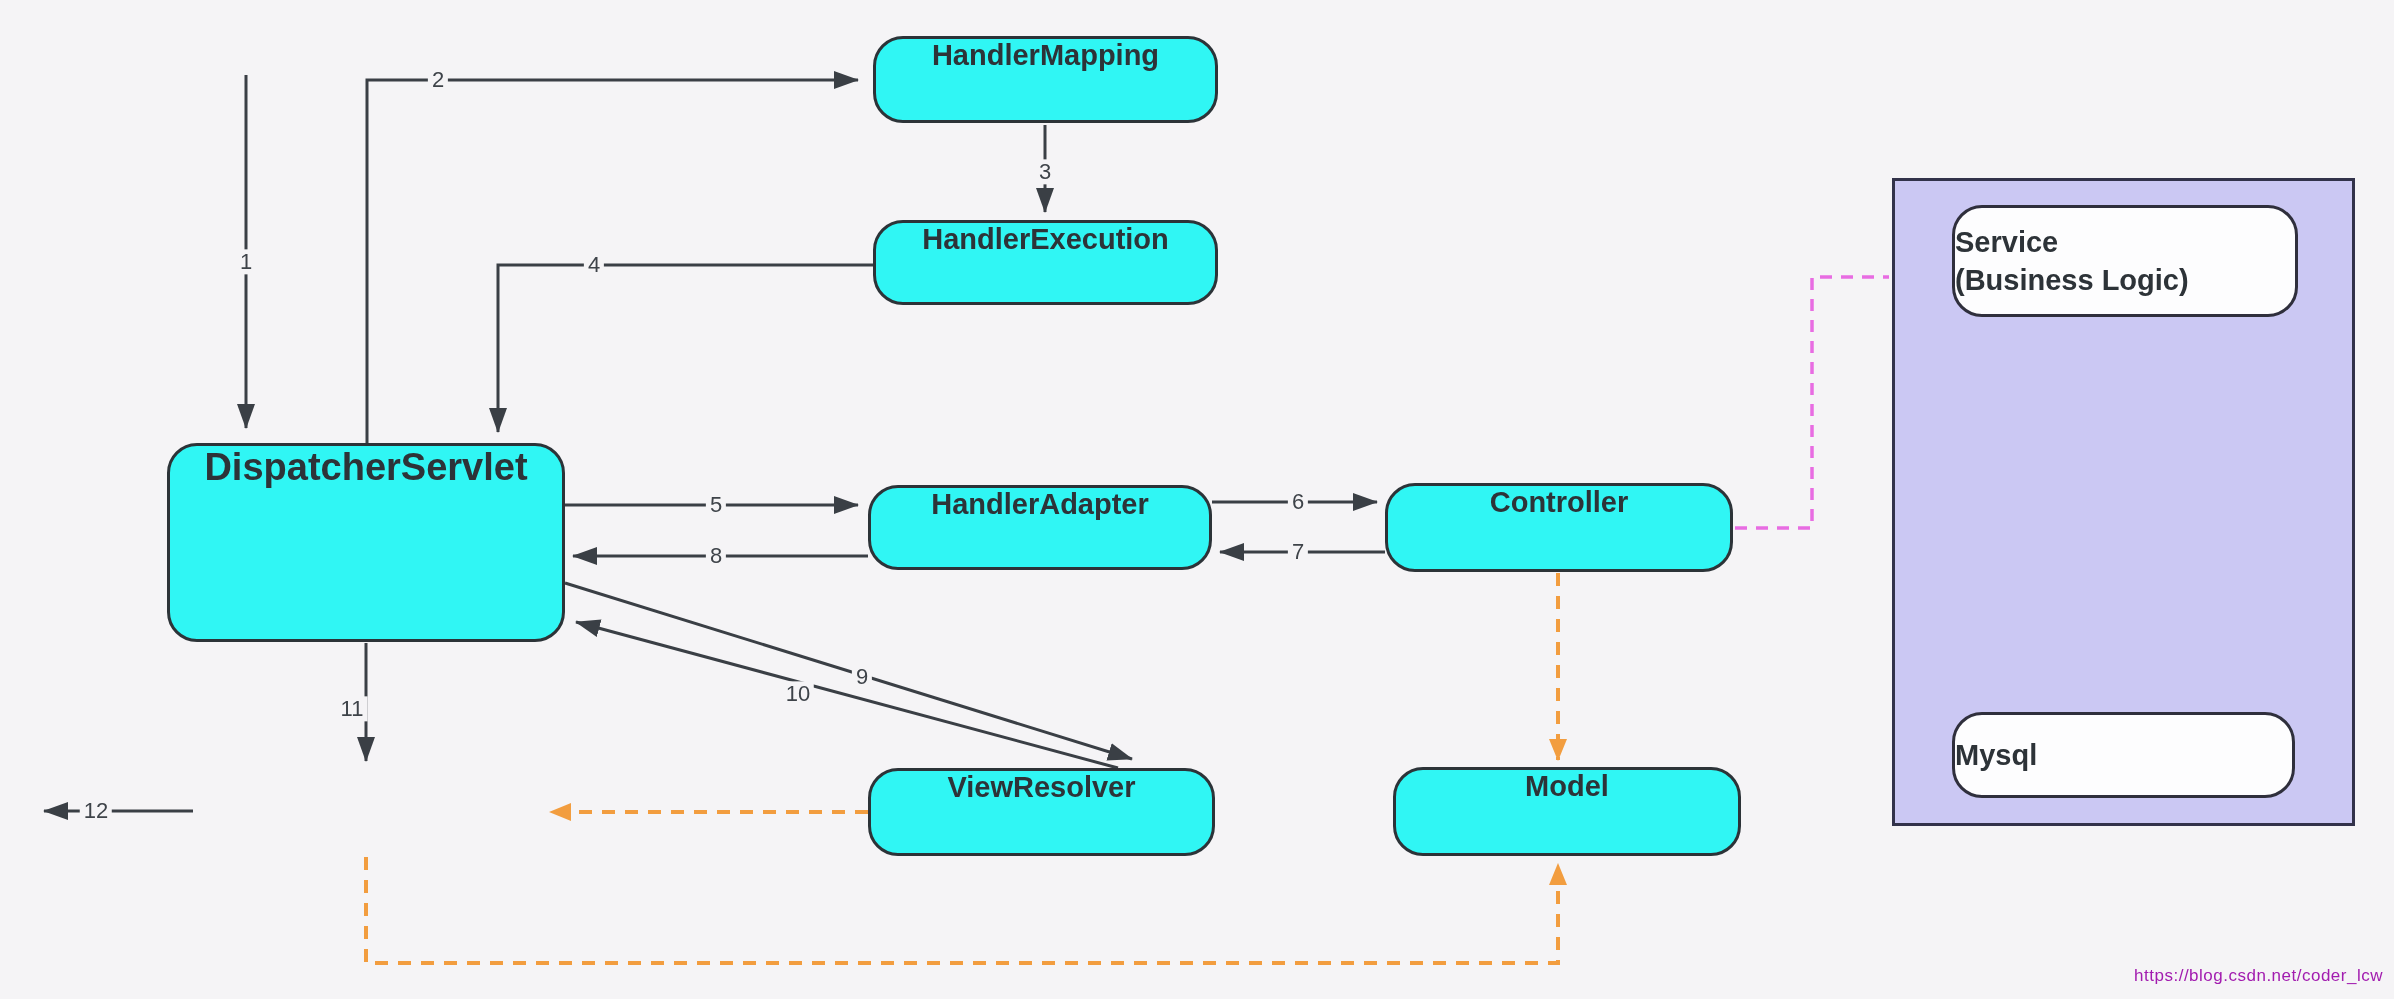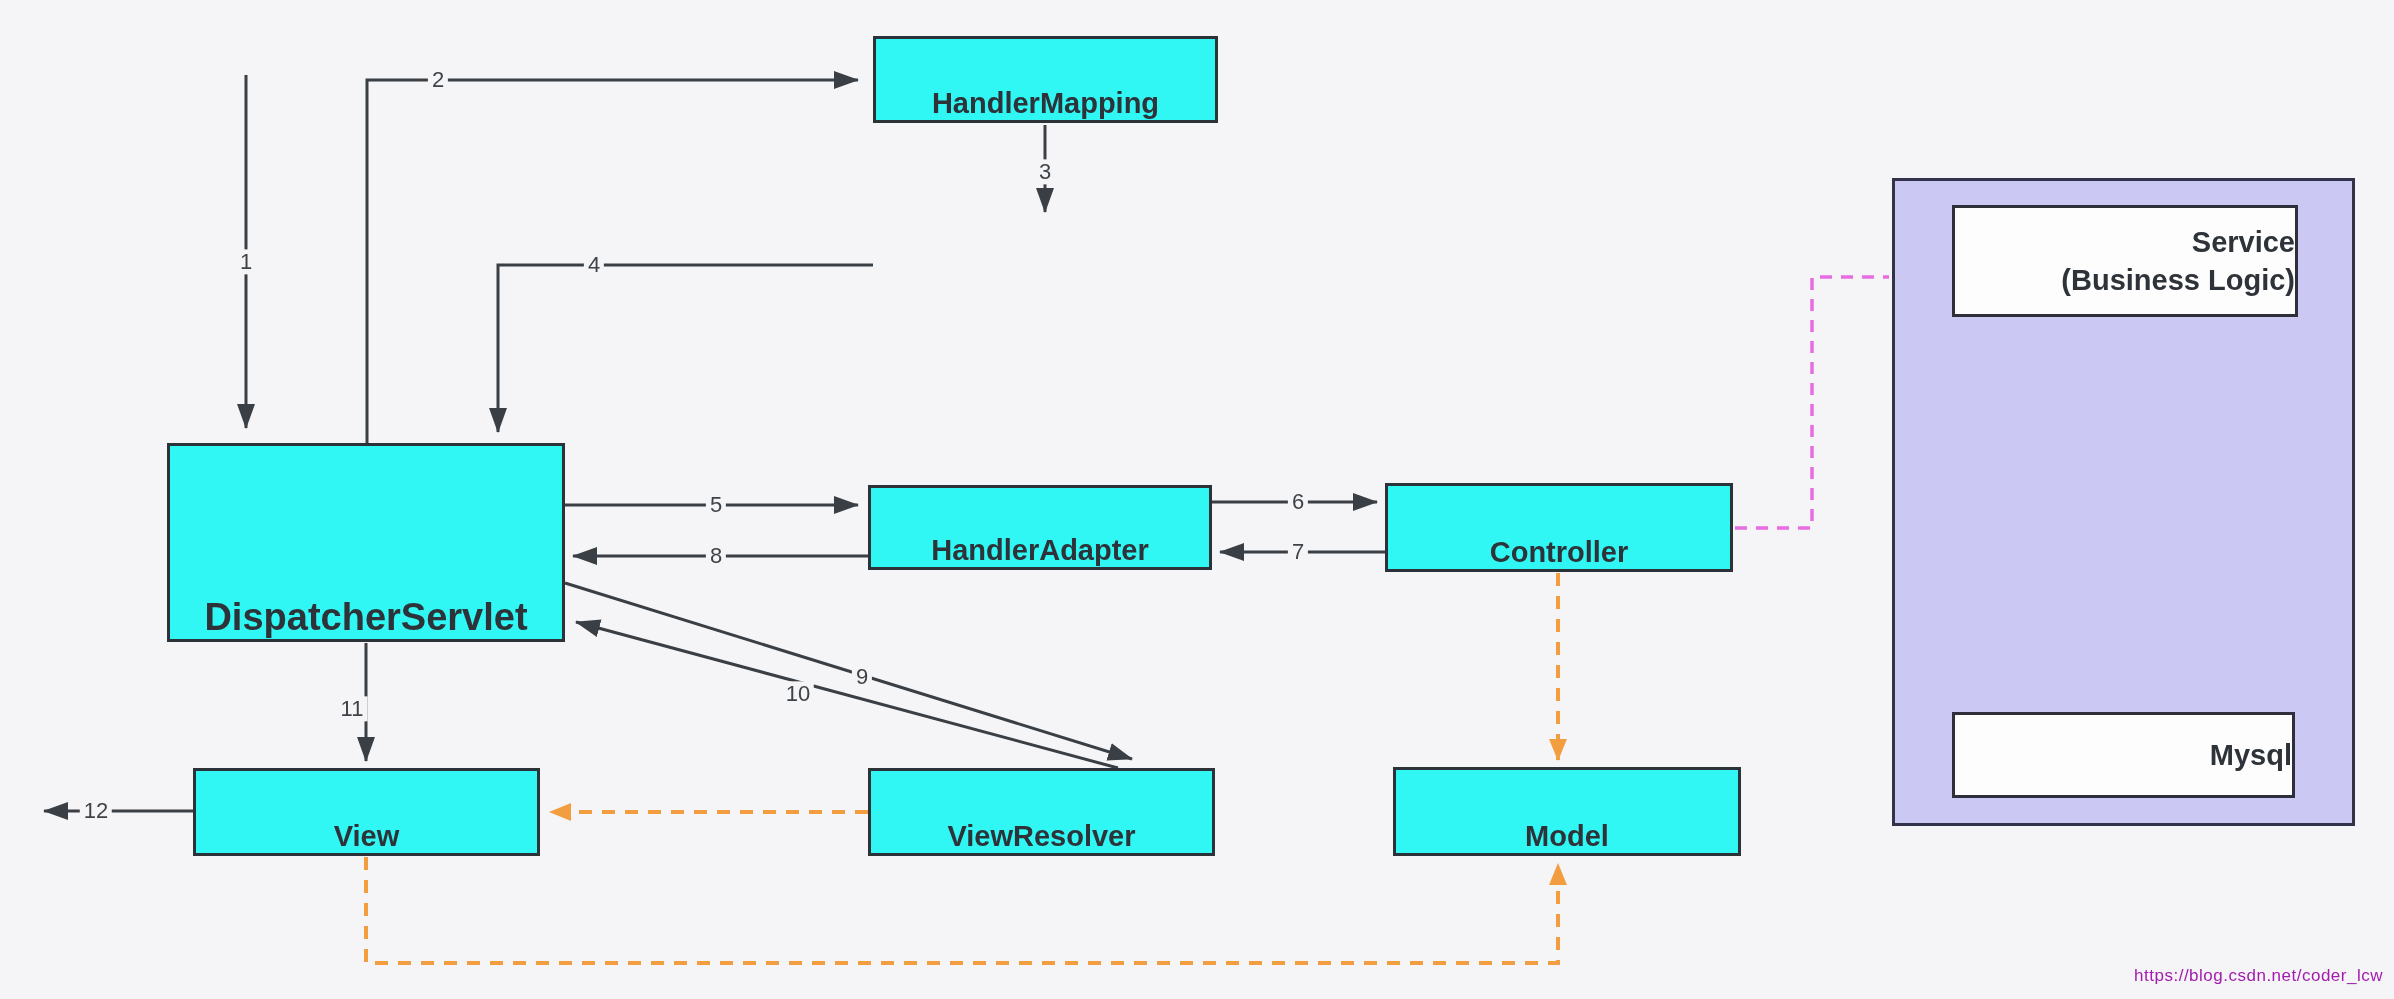--- a/index.html
+++ b/index.html
@@ -5,22 +5,22 @@
   html,body { margin:0; padding:0; }
   body {
     width:2394px; height:999px; position:relative; overflow:hidden;
     background:#f5f4f6;
     font-family:"Liberation Sans", sans-serif;
   }
   #canvas { position:absolute; inset:0; width:2394px; height:999px; }
   svg.connectors { position:absolute; left:0; top:0; }
   .node {
     position:absolute; box-sizing:border-box;
-    display:flex; align-items:flex-end; justify-content:center;
-    text-align:center; font-weight:bold; color:#2d3338;
+    display:flex; align-items:flex-start; justify-content:center;
+    text-align:center; font-weight:bold; color:#2d3338;border-radius:30px;
   }
   .cyan { background:#30f6f4; border:3px solid #2c3338; font-size:29px; }
   .node.dispatcher { font-size:38px; }
   .panel { position:absolute; box-sizing:border-box; background:#cbc8f3; border:3px solid #32324a; }
   .white-box {
     background:#fdfdfe; border:3px solid #2f2f3c;
     font-size:29px; line-height:1.32; flex-direction:column;
   }
   .step {
     position:absolute; transform:translate(-50%,-50%);
@@ -74,36 +74,36 @@
       <path d="M1735,528 H1812 V277 H1889"></path>
     </g>
   </svg>
 
   <div class="panel" style="left:1892px; top:178px; width:463px; height:648px;"></div>
 
   <div class="node cyan" style="left:873px; top:36px; width:345px; height:87px;">
     <span>HandlerMapping</span>
   </div>
 
+  <div class="node cyan" style="left:873px; top:220px; width:345px; height:85px;">
+    <span>HandlerExecution</span>
+  </div>
 
   <div class="node cyan dispatcher" style="left:167px; top:443px; width:398px; height:199px;">
     <span>DispatcherServlet</span>
   </div>
 
   <div class="node cyan" style="left:868px; top:485px; width:344px; height:85px;">
     <span>HandlerAdapter</span>
   </div>
 
   <div class="node cyan" style="left:1385px; top:483px; width:348px; height:89px;">
     <span>Controller</span>
   </div>
 
-  <div class="node cyan" style="left:193px; top:768px; width:347px; height:88px;">
-    <span>View</span>
-  </div>
 
   <div class="node cyan" style="left:868px; top:768px; width:347px; height:88px;">
     <span>ViewResolver</span>
   </div>
 
   <div class="node cyan" style="left:1385px; top:767px; width:348px; height:89px;margin-left:8px;">
     <span>Model</span>
   </div>
 
   <div class="node white-box" style="left:1952px; top:205px; width:346px; height:112px;">

